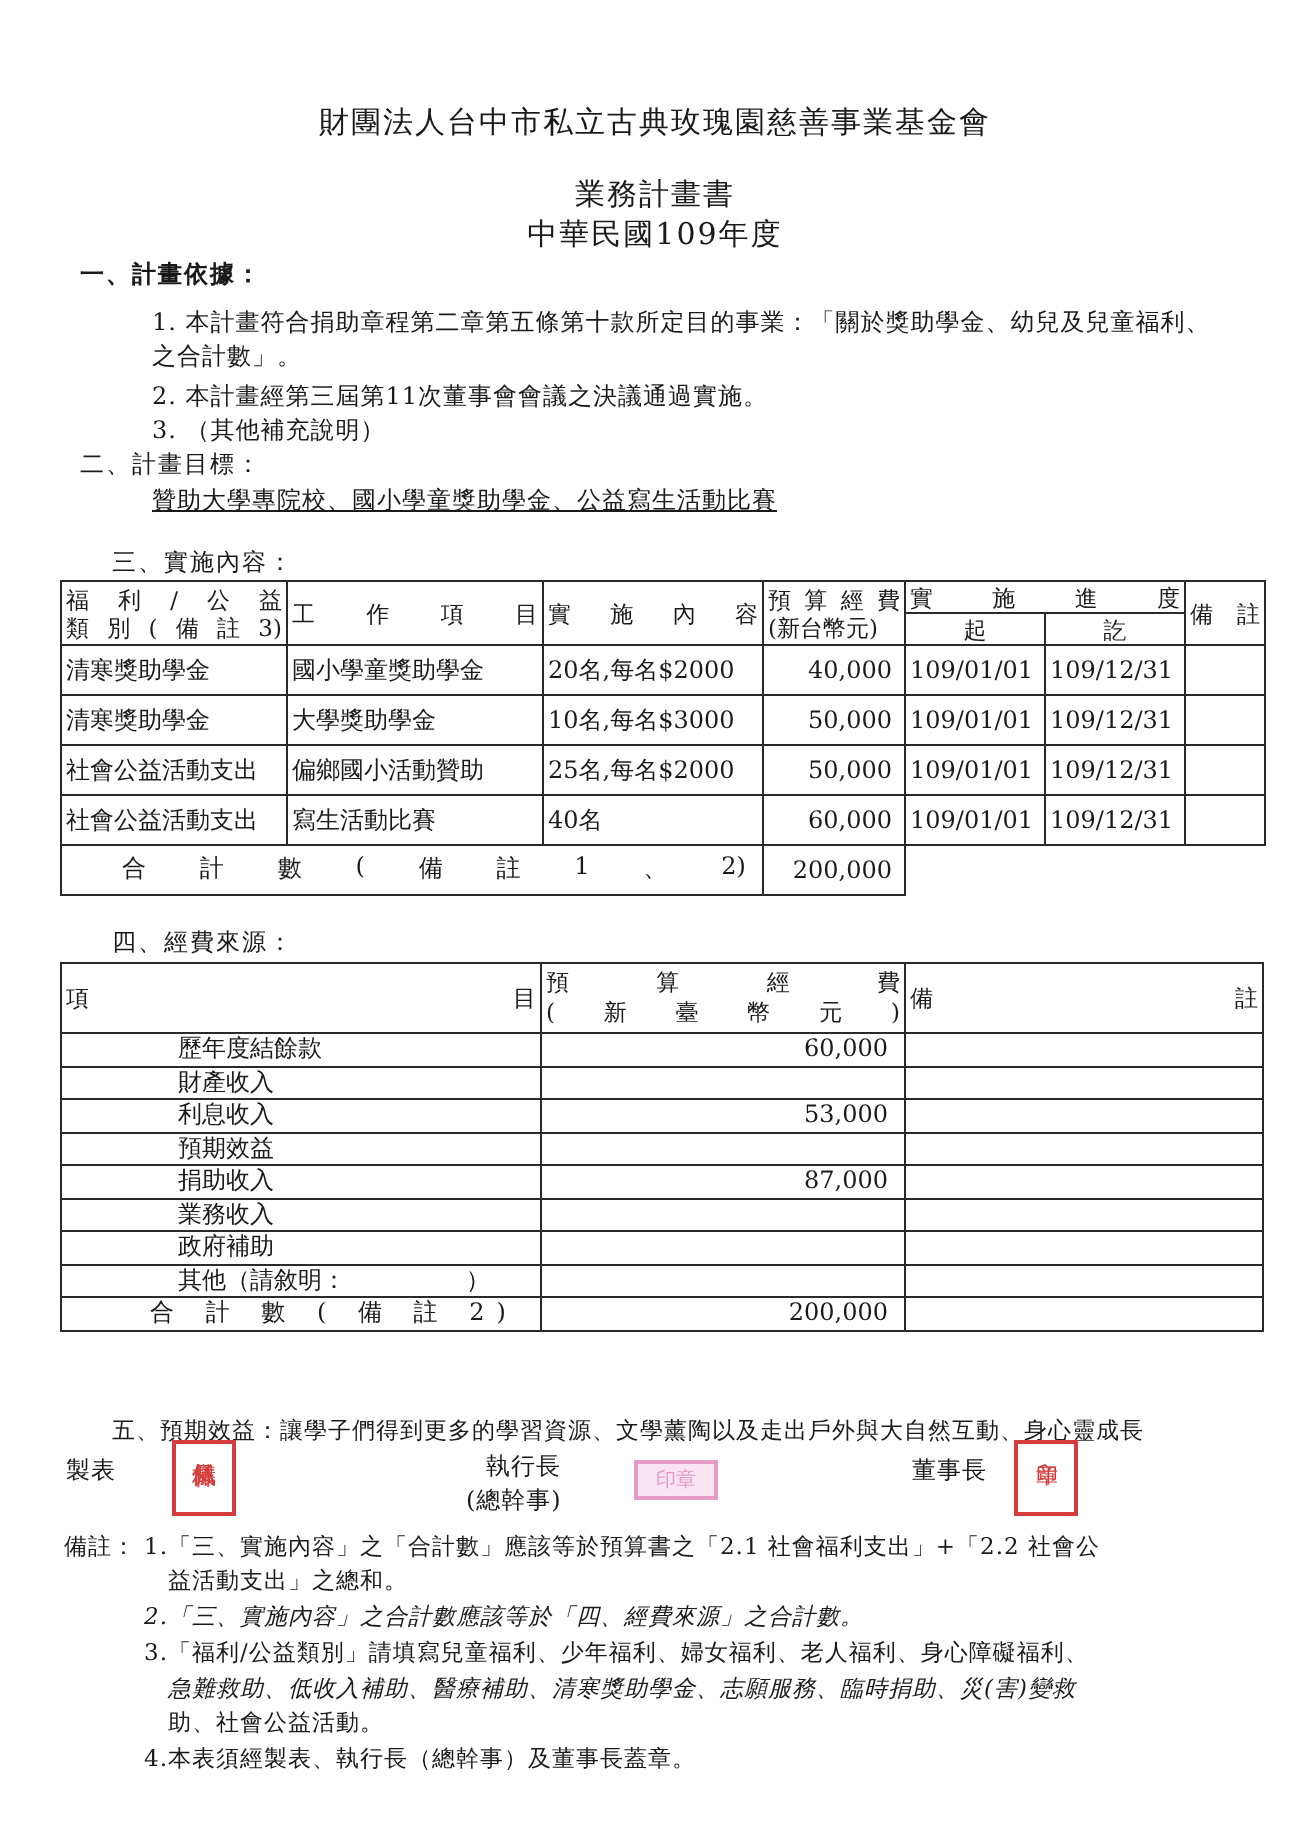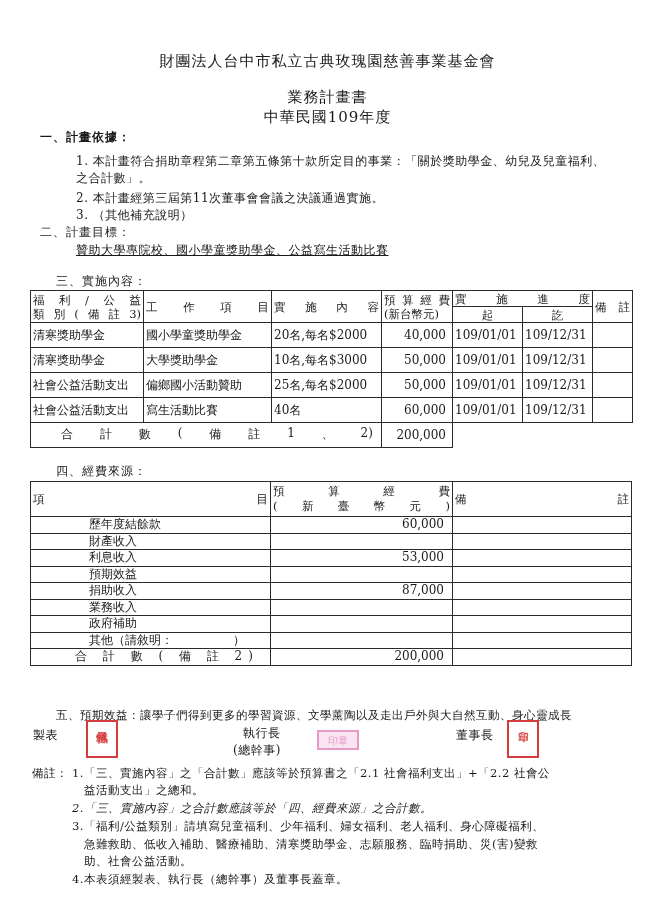--- a/index.html
+++ b/index.html
@@ -275,15 +275,15 @@
 <div class="abs txt" style="left:456px;top:727px;">董事長</div>
 <div class="stamp" style="left:507px;top:720px;width:28px;height:34px;font-size:11px;">
   <span style="writing-mode:vertical-rl;">印章</span>
 </div>
 
 <div class="abs note" style="left:32px;top:766px;">備註：</div>
 <div class="abs note" style="left:72px;top:766px;">1.「三、實施內容」之「合計數」應該等於預算書之「2.1 社會福利支出」+「2.2 社會公</div>
 <div class="abs note" style="left:84px;top:783px;">益活動支出」之總和。</div>
 <div class="abs note" style="left:72px;top:801px;font-style:italic;">2.「三、實施內容」之合計數應該等於「四、經費來源」之合計數。</div>
 <div class="abs note" style="left:72px;top:819px;">3.「福利/公益類別」請填寫兒童福利、少年福利、婦女福利、老人福利、身心障礙福利、</div>
-<div class="abs note" style="left:84px;top:837px;">急難救助、低收入補助、醫療補助、清寒獎助學金、志願服務、臨時捐助、災(害)變救</div>
+<div class="abs note" style="left:84px;top:837px;font-style:italic;">急難救助、低收入補助、醫療補助、清寒獎助學金、志願服務、臨時捐助、災(害)變救</div>
 <div class="abs note" style="left:84px;top:854px;">助、社會公益活動。</div>
 <div class="abs note" style="left:72px;top:872px;">4.本表須經製表、執行長（總幹事）及董事長蓋章。</div>
 
 </body></html>

